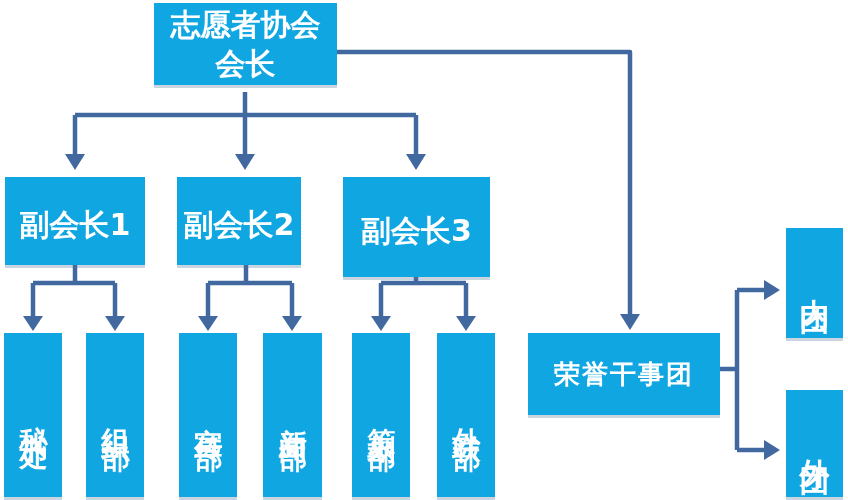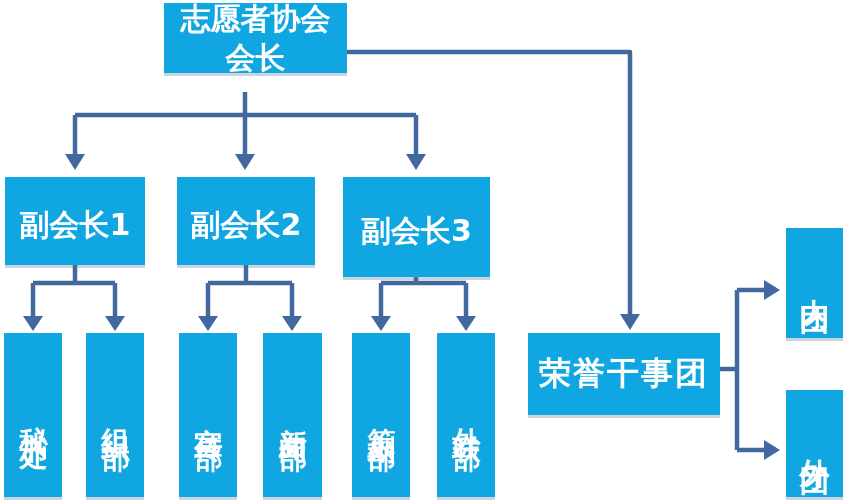--- a/index.html
+++ b/index.html
@@ -21,21 +21,21 @@
     position:absolute;
     background:var(--node-fill);
     color:var(--text);
     display:flex;align-items:center;justify-content:center;
     font-weight:bold;text-align:center;
     box-shadow:0 3px 0 rgba(80,115,150,0.30);
   }
   .node .label{display:block;}
   .h1 .label{font-size:30px;line-height:1.3;white-space:pre-line;}
   .h2 .label{font-size:30px;margin-top:9px;}
-  .wide .label{font-size:32px;letter-spacing:2px;}
+  .wide .label{font-size:26px;letter-spacing:2px;}
   .vtext .label{
     writing-mode:vertical-rl;
     text-orientation:upright;
     font-size:28px;
     letter-spacing:7px;
     line-height:1;
   }
   .group .label{font-size:30px;letter-spacing:9px;}
 </style>
 </head>
@@ -78,29 +78,29 @@
     <polygon class="head" points="620,314 640,314 630,330"></polygon>
 
     <path class="edge" d="M720 369 H737"></path>
     <path class="edge" d="M737 290 V450"></path>
     <path class="edge" d="M737 290 H766"></path>
     <path class="edge" d="M737 450 H766"></path>
     <polygon class="head" points="764,280 764,300 780,290"></polygon>
     <polygon class="head" points="764,440 764,460 780,450"></polygon>
   </svg>
 
-  <div class="node h1" style="left:164px;top:3px;width:183px;height:70px">
+  <div class="node h1" style="left:154px;top:3px;width:183px;height:82px">
     <span class="label">志愿者协会
 会长</span>
   </div>
 
   <div class="node h2" style="left:5px;top:177px;width:140px;height:88px">
     <span class="label">副会长1</span>
   </div>
-  <div class="node h2" style="left:177px;top:177px;width:138px;height:88px">
+  <div class="node h2" style="left:177px;top:177px;width:124px;height:88px">
     <span class="label">副会长2</span>
   </div>
   <div class="node h2" style="left:343px;top:177px;width:147px;height:100px">
     <span class="label">副会长3</span>
   </div>
 
   <div class="node vtext" style="left:4px;top:333px;width:58px;height:164px">
     <span class="label">秘书处</span>
   </div>
   <div class="node vtext" style="left:86px;top:333px;width:58px;height:164px">

